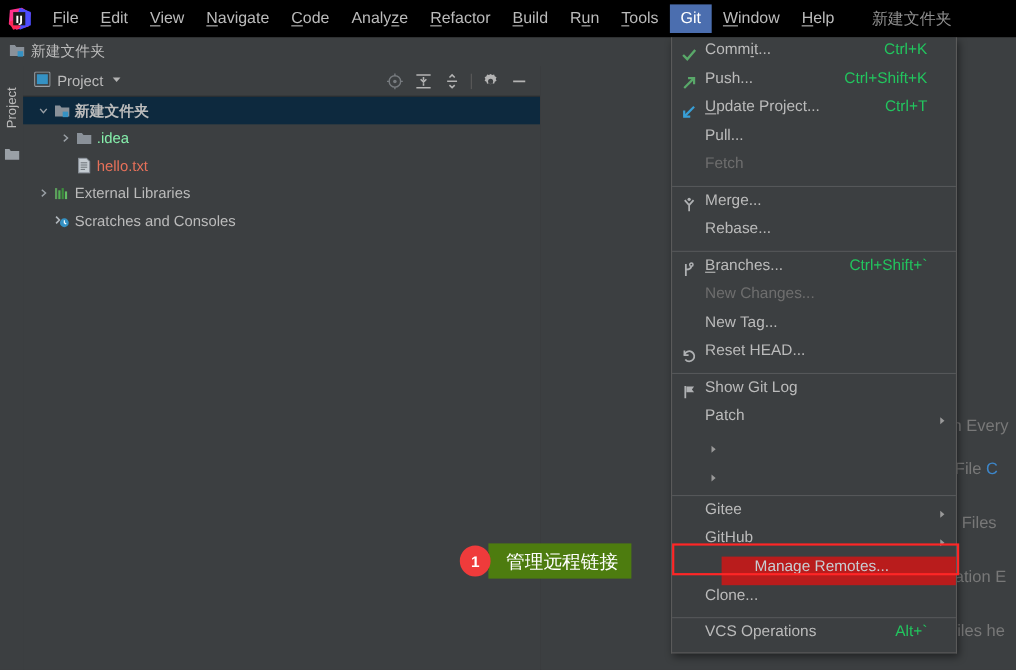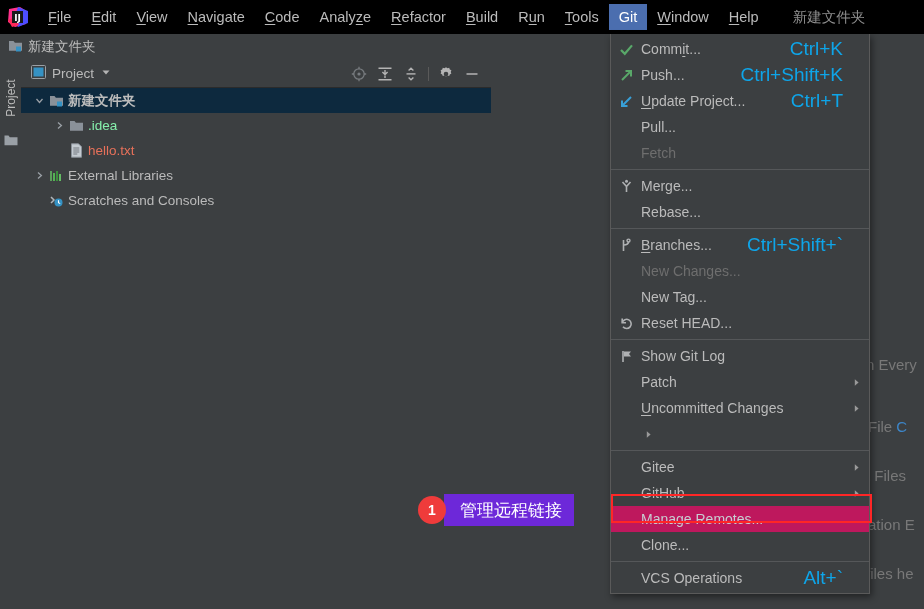--- a/index.html
+++ b/index.html
@@ -87,48 +87,48 @@
 
   
   .menu{
     position:absolute;left:610px;top:34px;width:258px;
     background:#3c3f41;border:1px solid #5a5a5a;border-top:none;
     box-shadow:2px 3px 7px rgba(0,0,0,.45);
     padding:2px 0 2px 0;
     z-index:40;
   }
   .mi{
-    position:relative;height:26px;display:flex;align-items:center;
+    position:relative;height:26px;display:flex;
     padding:0 6px 0 0;cursor:default;
   }
   .mi .mi-ic{width:30px;flex:none;display:flex;align-items:center;justify-content:center;}
   .mi .mi-lbl{flex:1;font-size:14px;color:#bbbbbb;white-space:nowrap;}
   .mi .mi-lbl u{text-decoration:underline;text-underline-offset:2px;}
-  .mi .mi-acc{font-size:19px;color:#0ea5e9;margin-left:14px;white-space:nowrap;padding-right:6px;}
+  .mi .mi-acc{font-size:14px;color:#22c55e;margin-left:14px;white-space:nowrap;padding-right:6px;}
   .mi .mi-arw{width:14px;flex:none;display:flex;align-items:center;justify-content:center;}
   .mi.disabled .mi-lbl{color:#6e6e6e;}
-  .mi.hl{background:#be185d;}
+  .mi.hl{background:#b91c1c;margin-left:45px;}
   .mi.hl .mi-lbl{color:#c9cdd2;}
   .msep{height:1px;background:#555759;margin:3px 0;}
 
   
   .redbox{
     position:absolute;left:611px;top:494px;width:261px;height:29px;
     border:2px solid #ff2626;box-sizing:border-box;z-index:60;pointer-events:none;
   }
 
   
   .callout{position:absolute;left:418px;top:494px;height:32px;z-index:70;display:flex;align-items:center;}
   .badge{
     width:28px;height:28px;border-radius:50%;background:#ef3b3b;color:#ffffff;
     display:flex;align-items:center;justify-content:center;font-size:14px;font-weight:bold;
     flex:none;position:relative;z-index:2;
   }
   .tip{
-    position:relative;margin-left:-2px;background:#6d28d9;color:#ffffff;
+    position:relative;margin-left:-2px;background:#4d7c0f;color:#ffffff;
     height:32px;display:flex;align-items:center;padding:0 12px 0 16px;font-size:17px;
     white-space:nowrap;
   }
   .tip:before{
     content:"";position:absolute;left:-9px;top:50%;transform:translateY(-50%);
     border-top:8px solid transparent;border-bottom:8px solid transparent;
     border-right:9px solid #1c1c1c;
   }
 </style>
 </head>
@@ -299,21 +299,21 @@
               <circle cx="9.5" cy="8.5" r="4" fill="#3592c4"></circle>
               <path d="M9.5 6.2 V8.6 L11.2 9.6" stroke="#ffffff" stroke-width="1.1" fill="none"></path>
             </svg>
           </span>
           <span class="tlabel" style="color: rgb(187, 187, 187);">Scratches and Consoles</span>
         </div>
       </div>
   </div>
 
   <div class="editorbg" id="editorbg">
-      <div class="hintline" style="left: 375px; top: 296px; text-align: center;"><span>n Every</span></div>
+      <div class="hintline" style="left: 375px; top: 319px; text-align: center;"><span>n Every</span></div>
       <div class="hintline" style="left: 377px; top: 358px;"><span>File</span> <span class="kbd">C</span></div>
       <div class="hintline" style="left: 375px; top: 407px;"><span>t Files</span></div>
       <div class="hintline" style="left: 377px; top: 456px;"><span>ation E</span></div>
       <div class="hintline" style="left: 375px; top: 505px;"><span>files he</span></div>
     </div>
 
   <div class="menu" id="gitmenu">
       <div class="mi">
         <span class="mi-ic">
           <svg width="15" height="15" viewBox="0 0 15 15">
@@ -420,21 +420,20 @@
         <span class="mi-ic"></span>
         <span class="mi-lbl">Patch</span>
         <span class="mi-arw">
           <svg width="9" height="9" viewBox="0 0 9 9">
             <path d="M2.8 1.3 L6.6 4.5 L2.8 7.7 Z" fill="#9a9a9a"></path>
           </svg>
         </span>
       </div>
       <div class="mi">
         <span class="mi-ic"></span>
-        <span class="mi-lbl"><u>U</u>ncommitted Changes</span>
         <span class="mi-arw">
           <svg width="9" height="9" viewBox="0 0 9 9">
             <path d="M2.8 1.3 L6.6 4.5 L2.8 7.7 Z" fill="#9a9a9a"></path>
           </svg>
         </span>
       </div>
       <div class="mi">
         <span class="mi-ic"></span>
         <span class="mi-arw">
           <svg width="9" height="9" viewBox="0 0 9 9">

